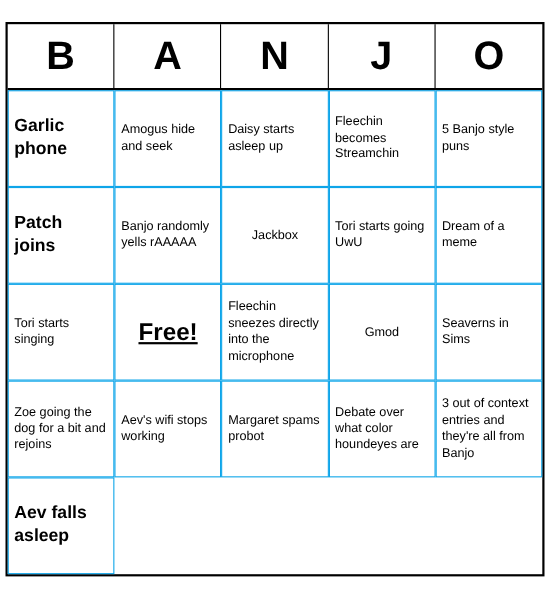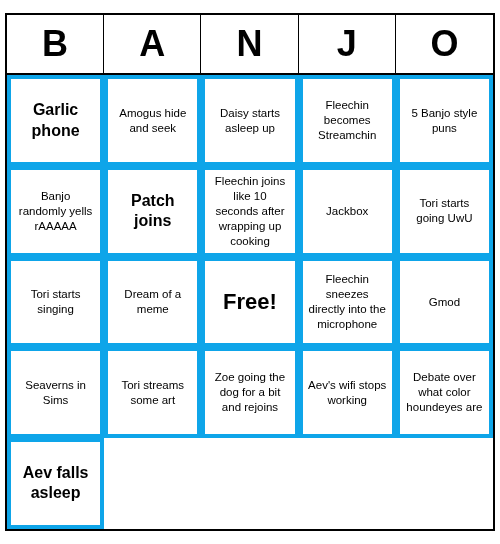--- a/index.html
+++ b/index.html
@@ -28,33 +28,33 @@
       padding: 8px 0;
       border-right: 1px solid #000;
     }
     .bingo-letter:last-child { border-right: none; }
     .bingo-grid {
       display: grid;
       grid-template-columns: repeat(5, 1fr);
       grid-template-rows: repeat(5, 1fr);
     }
     .bingo-cell {
-      border: 4px solid #0ea5e9;
+      border: 1px solid #0ea5e9;
       min-height: 88px;
       display: flex;
       align-items: center;
       justify-content: center;
-      text-align: center;
       padding: 4px 5px;
       font-size: 11.5px;
       line-height: 1.3;
     }
     .bingo-cell.free {
       font-size: 22px;
       font-weight: bold;
+      text-decoration: underline;
     }
     .bingo-cell.medium-text {
       font-size: 16px;
       font-weight: bold;
     }
   </style>
 </head>
 <body>
 
 <div class="bingo-card">
@@ -64,30 +64,30 @@
       <div class="bingo-letter">N</div>
       <div class="bingo-letter">J</div>
       <div class="bingo-letter">O</div>
     </div>
   <div class="bingo-grid">
   <div class="bingo-cell medium-text">Garlic phone</div>
       <div class="bingo-cell">Amogus hide and seek</div>
       <div class="bingo-cell">Daisy starts asleep up</div>
       <div class="bingo-cell">Fleechin becomes Streamchin</div>
       <div class="bingo-cell">5 Banjo style puns</div>
+      <div class="bingo-cell medium-text">Patch joins</div>
       <div class="bingo-cell">Banjo randomly yells rAAAAA</div>
-      <div class="bingo-cell medium-text">Patch joins</div>
-      <div class="bingo-cell">Fleechin joins like 10 seconds after wrapping up cooking</div>
       <div class="bingo-cell">Jackbox</div>
       <div class="bingo-cell">Tori starts going UwU</div>
+      <div class="bingo-cell">Dream of a meme</div>
       <div class="bingo-cell">Tori starts singing</div>
-      <div class="bingo-cell">Dream of a meme</div>
       <div class="bingo-cell free">Free!</div>
       <div class="bingo-cell">Fleechin sneezes directly into the microphone</div>
       <div class="bingo-cell">Gmod</div>
       <div class="bingo-cell">Seaverns in Sims</div>
-      <div class="bingo-cell">Tori streams some art</div>
       <div class="bingo-cell">Zoe going the dog for a bit and rejoins</div>
       <div class="bingo-cell">Aev's wifi stops working</div>
+      <div class="bingo-cell">Margaret spams probot</div>
       <div class="bingo-cell">Debate over what color houndeyes are</div>
+      <div class="bingo-cell">3 out of context entries and they're all from Banjo</div>
       <div class="bingo-cell medium-text">Aev falls asleep</div>
     </div>
 </div>
 
 </body></html>

